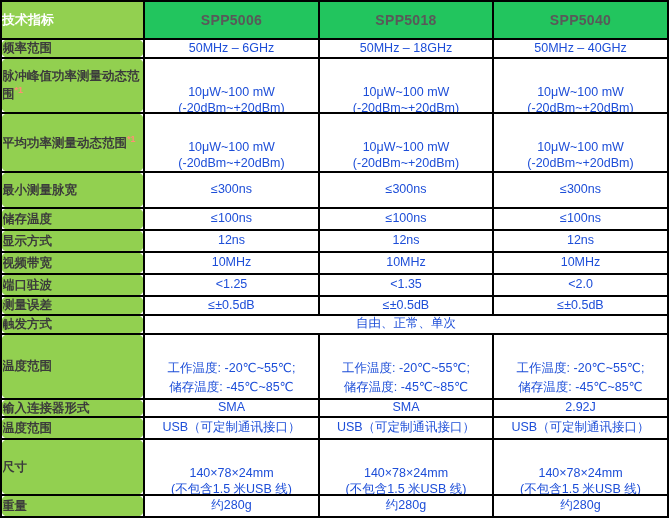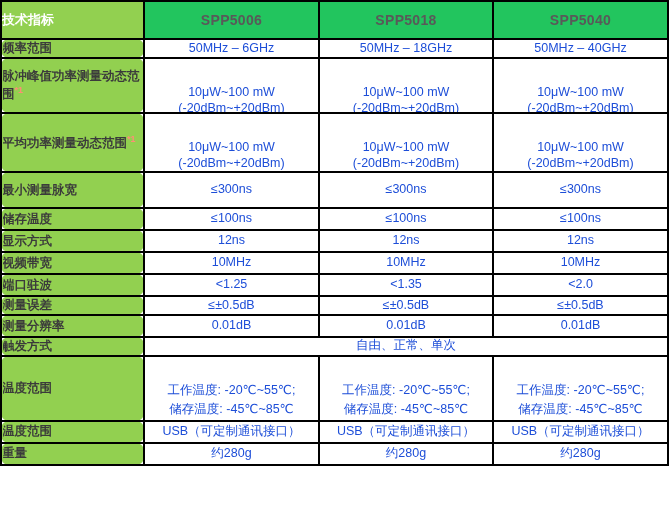--- a/index.html
+++ b/index.html
@@ -179,26 +179,20 @@
     <td class="val">&lt;2.0</td>
   </tr>
 
   <tr class="rh19b">
     <td class="lbl">测量误差</td>
     <td class="val">≤±0.5dB</td>
     <td class="val">≤±0.5dB</td>
     <td class="val">≤±0.5dB</td>
   </tr>
 
-  <tr class="rh22">
-    <td class="lbl">测量分辨率</td>
-    <td class="val">0.01dB</td>
-    <td class="val">0.01dB</td>
-    <td class="val">0.01dB</td>
-  </tr>
 
   <tr class="rh18">
     <td class="lbl">触发方式</td>
     <td class="val" colspan="3">自由、正常、单次</td>
   </tr>
 
   <tr class="rh53">
     <td class="lbl">温度范围</td>
     <td class="val">
           <div class="dv2">
@@ -213,29 +207,56 @@
           </div>
         </td>
     <td class="val">
           <div class="dv2">
             <span>工作温度: -20℃~55℃;</span>
             <span>储存温度: -45℃~85℃</span>
           </div>
         </td>
   </tr>
 
+  <tr class="rh18">
+    <td class="lbl">输入连接器形式</td>
+    <td class="val">SMA</td>
+    <td class="val">SMA</td>
+    <td class="val">2.92J</td>
+  </tr>
 
 
   <tr class="rh22">
     <td class="lbl">温度范围</td>
     <td class="val">USB（可定制通讯接口）</td>
     <td class="val">USB（可定制通讯接口）</td>
     <td class="val">USB（可定制通讯接口）</td>
   </tr>
 
+  <tr class="rh44">
+    <td class="lbl">尺寸</td>
+    <td class="val">
+          <div class="dv2">
+            <span>140×78×24mm</span>
+            <span>(不包含1.5 米USB 线)</span>
+          </div>
+        </td>
+    <td class="val">
+          <div class="dv2">
+            <span>140×78×24mm</span>
+            <span>(不包含1.5 米USB 线)</span>
+          </div>
+        </td>
+    <td class="val">
+          <div class="dv2">
+            <span>140×78×24mm</span>
+            <span>(不包含1.5 米USB 线)</span>
+          </div>
+        </td>
+  </tr>
 
   <tr class="rh22">
     <td class="lbl">重量</td>
     <td class="val">约280g</td>
     <td class="val">约280g</td>
     <td class="val">约280g</td>
   </tr>
 </tbody>
   </table>
 

